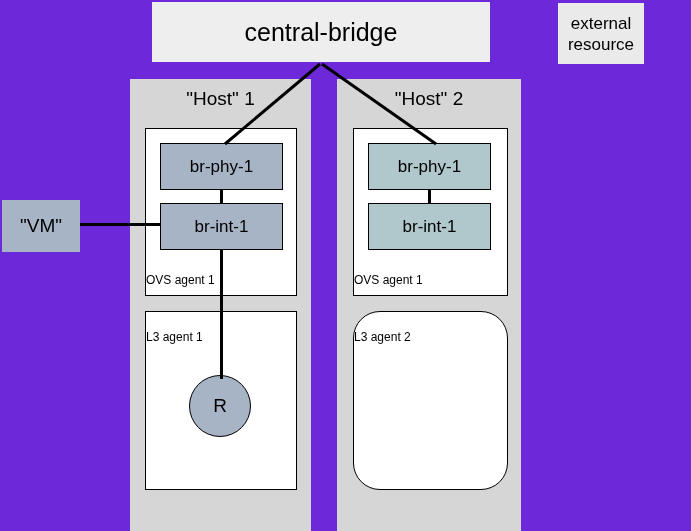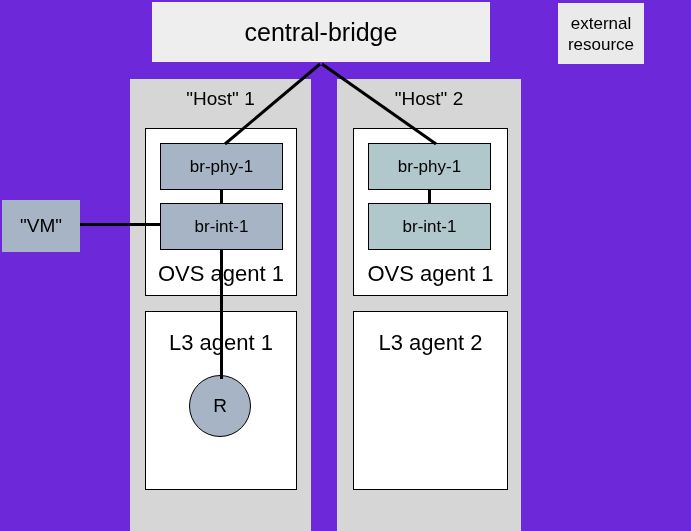--- a/index.html
+++ b/index.html
@@ -68,27 +68,26 @@
   
   .section {
     position: absolute;
     box-sizing: border-box;
     background: #ffffff;
     border: 1px solid #000000;
   }
   #ovs-agent-1 { left: 145px; top: 128px; width: 152px; height: 168px; }
   #ovs-agent-2 { left: 353px; top: 128px; width: 155px; height: 168px; }
   #l3-agent-1  { left: 145px; top: 311px; width: 152px; height: 179px; }
-  #l3-agent-2  { left: 353px; top: 311px; width: 155px; height: 179px; }
+  #l3-agent-2  { left: 353px; top: 311px; width: 155px; height: 179px; border-radius: 27px; }
 
   .section-label {
     position: absolute;
     width: 100%;
-    text-align: center;
-    font-size: 22px;
+    font-size: 12px;
     color: #000000;
   }
   .ovs-label { bottom: 8px; }
   .l3-label  { top: 18px; }
 
   
   .bridge-box {
     position: absolute;
     box-sizing: border-box;
     border: 1px solid #000000;

